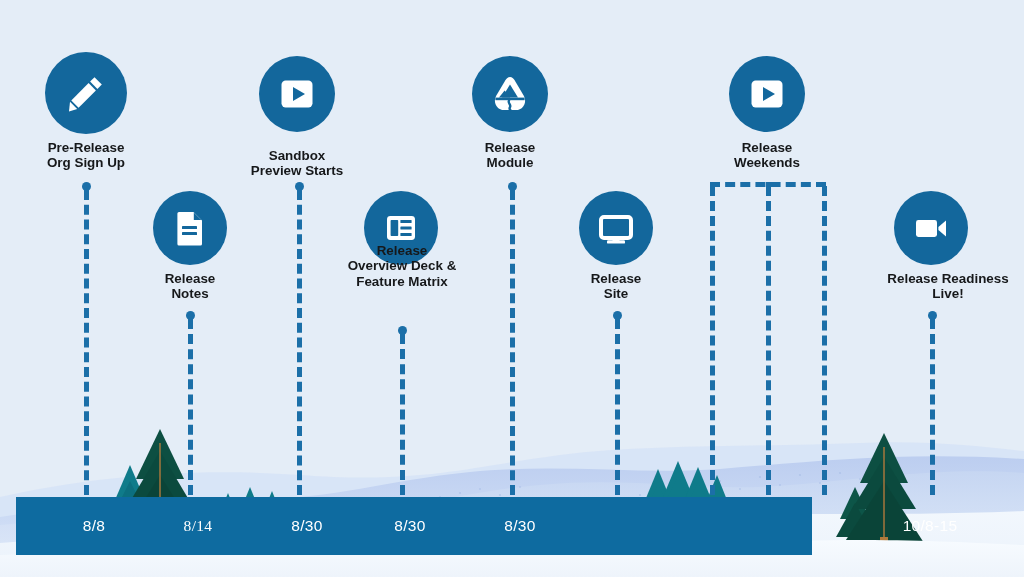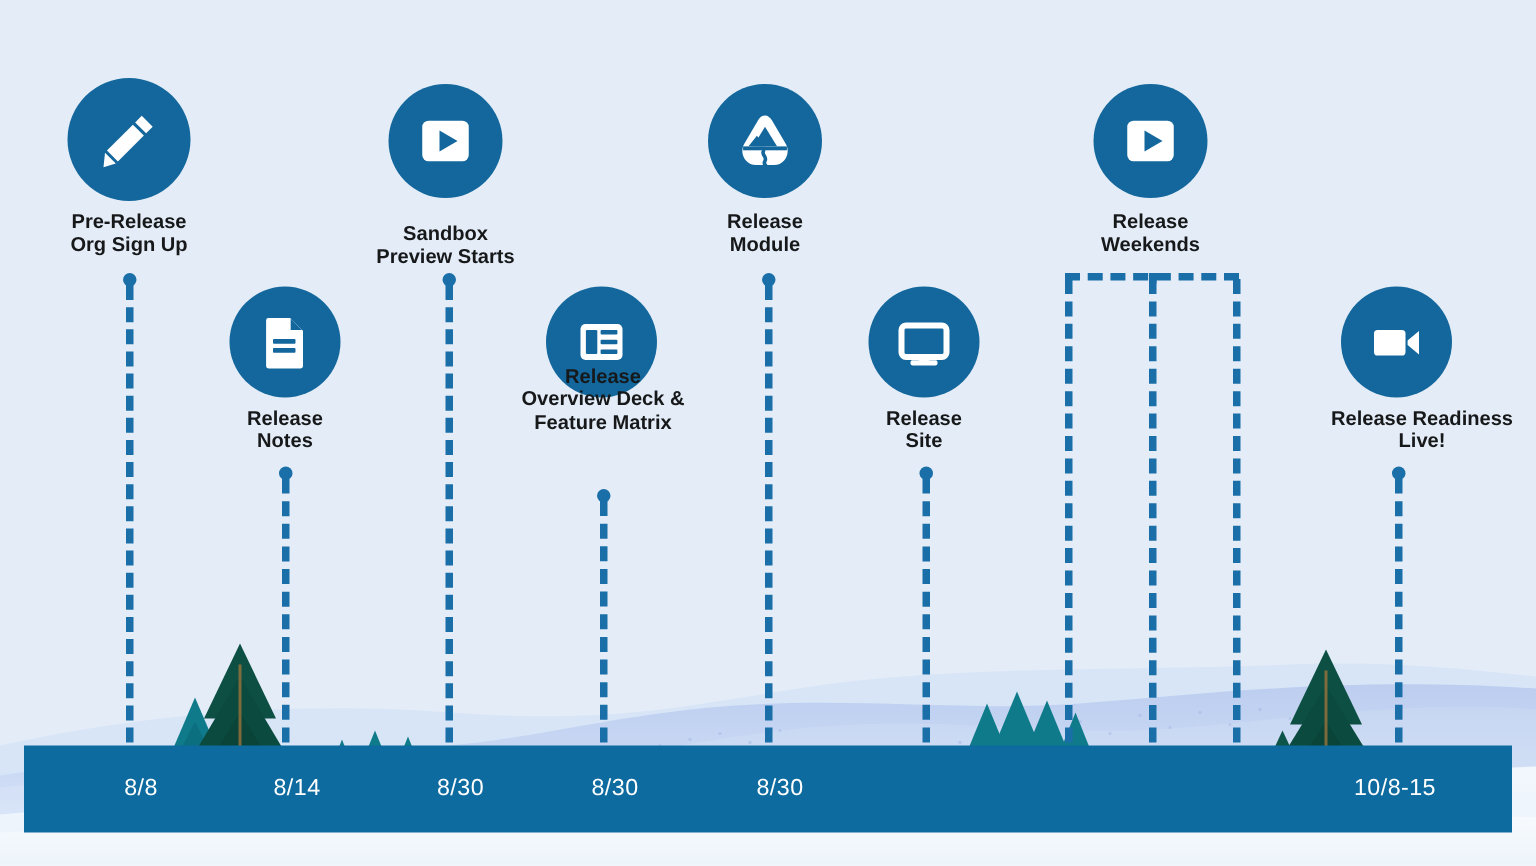--- a/index.html
+++ b/index.html
@@ -17,21 +17,21 @@
 
   
   #landscape{
     position:absolute; left:0; bottom:0; width:1024px; height:230px;
     z-index:1; pointer-events:none;
   }
 
   
   #datebar{
     position:absolute; left:16px; bottom:22px;
-    width:992px; height:58px;
+    width:796px; height:58px;
     background:#0e6ba0;
     z-index:6;
   }
   .date-cell{
     position:absolute; top:0; height:58px;
     display:flex; align-items:center; justify-content:center;
     color:#ffffff; font-size:15.5px; letter-spacing:.3px;
     white-space:nowrap;
   }
 
@@ -363,20 +363,20 @@
         <rect x="7" y="14" width="21" height="17" rx="2.4" fill="#ffffff"></rect>
         <polygon points="29.4,21 37,14.6 37,30.4 29.4,24" fill="#ffffff"></polygon>
       </svg>
     </div>
     <div class="mlabel" style="left:862px; top:271px; width:172px;">Release Readiness
 Live!</div>
   </div>
 
   <div id="datebar">
     <div class="date-cell" style="left:18px; width:120px;">8/8</div>
-    <div class="date-cell" style="left:122px; width:120px;">8/14</div>
+    <div class="date-cell" style="left:122px; width:120px;font-family:Liberation Serif, serif;">8/14</div>
     <div class="date-cell" style="left:231px; width:120px;">8/30</div>
     <div class="date-cell" style="left:334px; width:120px;">8/30</div>
     <div class="date-cell" style="left:444px; width:120px;">8/30</div>
     <div class="date-cell" style="left:854px; width:120px;">10/8-15</div>
   </div>
 
 </div>
 
 </body></html>

